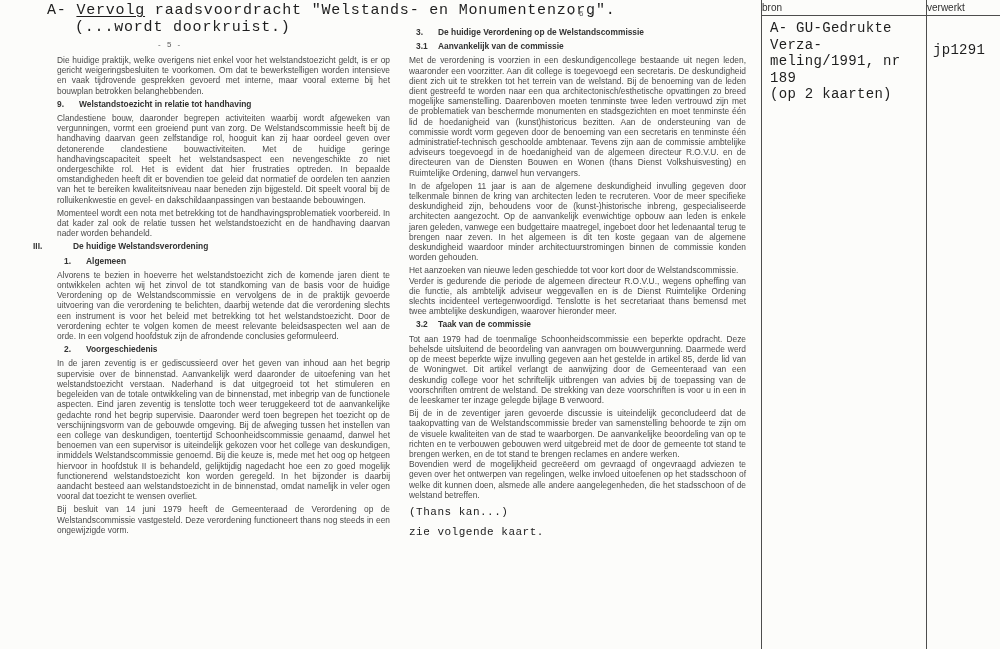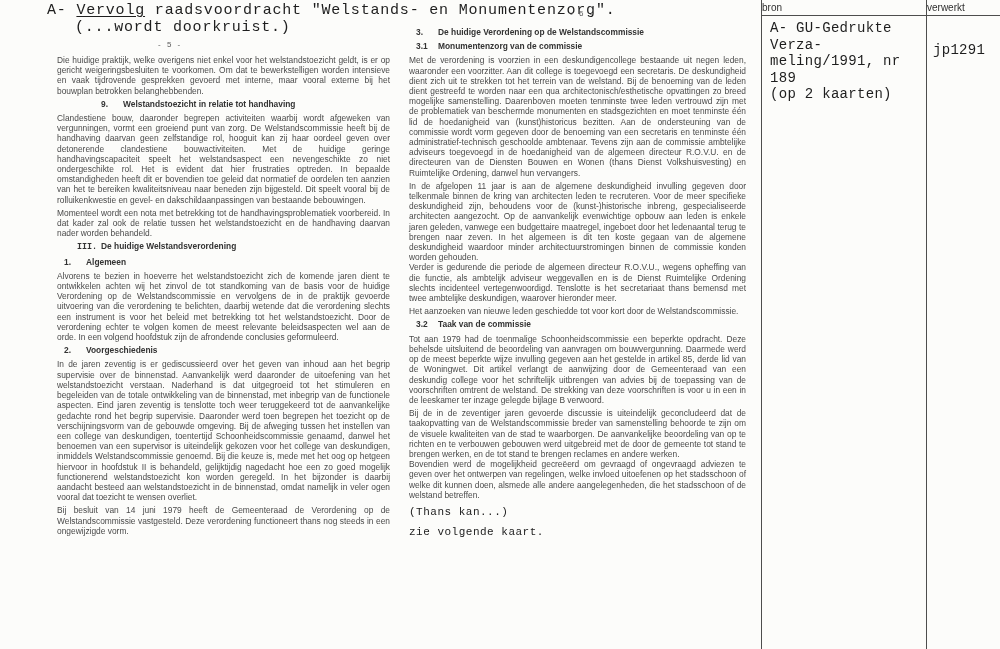--- a/index.html
+++ b/index.html
@@ -29,26 +29,26 @@
   .col{
     position:absolute;
     font-size:8.4px;line-height:10.2px;color:#4a4a4a;
     text-align:justify;
   }
   .col-left{left:57px;top:55px;width:333px;}
   .col-mid{left:409px;top:24px;width:337px;}
   .blk{margin:0 0 3px 0;}
   .blk.p-tight{margin-top:-3px;}
   .blk.h1,.blk.h2,.blk.hroman{
-    font-weight:bold;color:#333;margin-top:3px;margin-bottom:4px;text-align:left;margin-left:44px;
+    font-weight:bold;color:#333;margin-top:3px;margin-bottom:4px;text-align:left;
   }
   .blk.h2{margin-left:7px;}
   .blk.h1 .lbl,.blk.h2 .lbl{display:inline-block;min-width:22px;}
   .blk.hroman{position:relative;}
-  .blk.hroman .lbl{display:inline-block;width:24px;margin-left:-24px;font-family:Liberation Mono, monospace;}
+  .blk.hroman .lbl{display:inline-block;width:40px;margin-left:-24px;}
   .blk.typed{
     font-family:"Liberation Mono","DejaVu Sans Mono",monospace;
     font-size:11px;line-height:15px;letter-spacing:0.5px;
     color:#222;margin-top:5px;margin-bottom:0;text-align:left;
   }
   .blk.typed:first-of-type{margin-top:8px;}
   
   .vline{position:absolute;top:0;width:1px;height:649px;background:#4d4d4d;}
   .vline-1{left:761px;}
   .vline-2{left:926px;}
@@ -90,25 +90,25 @@
       <div class="blk hroman"><span class="lbl">III.</span><span class="txt">De huidige Welstandsverordening</span></div>
       <div class="blk h2"><span class="lbl">1.</span><span class="txt">Algemeen</span></div>
       <div class="blk p">Alvorens te bezien in hoeverre het welstandstoezicht zich de komende jaren dient te ontwikkelen achten wij het zinvol de tot standkoming van de basis voor de huidige Verordening op de Welstandscommissie en vervolgens de in de praktijk gevoerde uitvoering van die verordening te belichten, daarbij wetende dat die verordening slechts een instrument is voor het beleid met betrekking tot het welstandstoezicht. Door de verordening echter te volgen komen de meest relevante beleidsaspecten wel aan de orde. In een volgend hoofdstuk zijn de afrondende conclusies geformuleerd.</div>
       <div class="blk h2"><span class="lbl">2.</span><span class="txt">Voorgeschiedenis</span></div>
       <div class="blk p">In de jaren zeventig is er gediscussieerd over het geven van inhoud aan het begrip supervisie over de binnenstad. Aanvankelijk werd daaronder de uitoefening van het welstandstoezicht verstaan. Naderhand is dat uitgegroeid tot het stimuleren en begeleiden van de totale ontwikkeling van de binnenstad, met inbegrip van de functionele aspecten. Eind jaren zeventig is tenslotte toch weer teruggekeerd tot de aanvankelijke gedachte rond het begrip supervisie. Daaronder werd toen begrepen het toezicht op de verschijningsvorm van de gebouwde omgeving. Bij de afweging tussen het instellen van een college van deskundigen, toentertijd Schoonheidscommissie genaamd, danwel het benoemen van een supervisor is uiteindelijk gekozen voor het college van deskundigen, inmiddels Welstandscommissie genoemd. Bij die keuze is, mede met het oog op hetgeen hiervoor in hoofdstuk II is behandeld, gelijktijdig nagedacht hoe een zo goed mogelijk functionerend welstandstoezicht kon worden geregeld. In het bijzonder is daarbij aandacht besteed aan welstandstoezicht in de binnenstad, omdat namelijk in veler ogen vooral dat toezicht te wensen overliet.</div>
       <div class="blk p">Bij besluit van 14 juni 1979 heeft de Gemeenteraad de Verordening op de Welstandscommissie vastgesteld. Deze verordening functioneert thans nog steeds in een ongewijzigde vorm.</div>
     </div>
 
   <div class="col col-mid">
       <div class="blk h2"><span class="lbl">3.</span><span class="txt">De huidige Verordening op de Welstandscommissie</span></div>
-      <div class="blk h2"><span class="lbl">3.1</span><span class="txt">Monumentenzorg van de commissie</span></div>
+      <div class="blk h2"><span class="lbl">3.1</span><span class="txt">Aanvankelijk van de commissie</span></div>
       <div class="blk p">Met de verordening is voorzien in een deskundigencollege bestaande uit negen leden, waaronder een voorzitter. Aan dit college is toegevoegd een secretaris. De deskundigheid dient zich uit te strekken tot het terrein van de welstand. Bij de benoeming van de leden dient gestreefd te worden naar een qua architectonisch/esthetische opvattingen zo breed mogelijke samenstelling. Daarenboven moeten tenminste twee leden vertrouwd zijn met de problematiek van beschermde monumenten en stadsgezichten en moet tenminste één lid de hoedanigheid van (kunst)historicus bezitten. Aan de ondersteuning van de commissie wordt vorm gegeven door de benoeming van een secretaris en tenminste één administratief-technisch geschoolde ambtenaar. Tevens zijn aan de commissie ambtelijke adviseurs toegevoegd in de hoedanigheid van de algemeen directeur R.O.V.U. en de directeuren van de Diensten Bouwen en Wonen (thans Dienst Volkshuisvesting) en Ruimtelijke Ordening, danwel hun vervangers.</div>
       <div class="blk p">In de afgelopen 11 jaar is aan de algemene deskundigheid invulling gegeven door telkenmale binnen de kring van architecten leden te recruteren. Voor de meer specifieke deskundigheid zijn, behoudens voor de (kunst-)historische inbreng, gespecialiseerde architecten aangezocht. Op de aanvankelijk evenwichtige opbouw aan leden is enkele jaren geleden, vanwege een budgettaire maatregel, ingeboet door het ledenaantal terug te brengen naar zeven. In het algemeen is dit ten koste gegaan van de algemene deskundigheid waardoor minder architectuurstromingen binnen de commissie konden worden gehouden.</div>
+      <div class="blk p">Het aanzoeken van nieuwe leden geschiedde tot voor kort door de Welstandscommissie.</div>
       <div class="blk p-tight">Verder is gedurende die periode de algemeen directeur R.O.V.U., wegens opheffing van die functie, als ambtelijk adviseur weggevallen en is de Dienst Ruimtelijke Ordening slechts incidenteel vertegenwoordigd. Tenslotte is het secretariaat thans bemensd met twee ambtelijke deskundigen, waarover hieronder meer.</div>
-      <div class="blk p">Het aanzoeken van nieuwe leden geschiedde tot voor kort door de Welstandscommissie.</div>
       <div class="blk h2"><span class="lbl">3.2</span><span class="txt">Taak van de commissie</span></div>
       <div class="blk p">Tot aan 1979 had de toenmalige Schoonheidscommissie een beperkte opdracht. Deze behelsde uitsluitend de beoordeling van aanvragen om bouwvergunning. Daarmede werd op de meest beperkte wijze invulling gegeven aan het gestelde in artikel 85, derde lid van de Woningwet. Dit artikel verlangt de aanwijzing door de Gemeenteraad van een deskundig college voor het schriftelijk uitbrengen van advies bij de toepassing van de voorschriften omtrent de welstand. De strekking van deze voorschriften is voor u in een in de leeskamer ter inzage gelegde bijlage B verwoord.</div>
       <div class="blk p">Bij de in de zeventiger jaren gevoerde discussie is uiteindelijk geconcludeerd dat de taakopvatting van de Welstandscommissie breder van samenstelling behoorde te zijn om de visuele kwaliteiten van de stad te waarborgen. De aanvankelijke beoordeling van op te richten en te verbouwen gebouwen werd uitgebreid met de door de gemeente tot stand te brengen werken, en de tot stand te brengen reclames en andere werken.</div>
       <div class="blk p-tight">Bovendien werd de mogelijkheid gecreëerd om gevraagd of ongevraagd adviezen te geven over het ontwerpen van regelingen, welke invloed uitoefenen op het stadsschoon of welke dit kunnen doen, alsmede alle andere aangelegenheden, die het stadsschoon of de welstand betreffen.</div>
       <div class="blk typed">(Thans kan...)</div>
       <div class="blk typed">zie volgende kaart.</div>
     </div>
 
   <div class="vline vline-1"></div>
   <div class="vline vline-2"></div>

